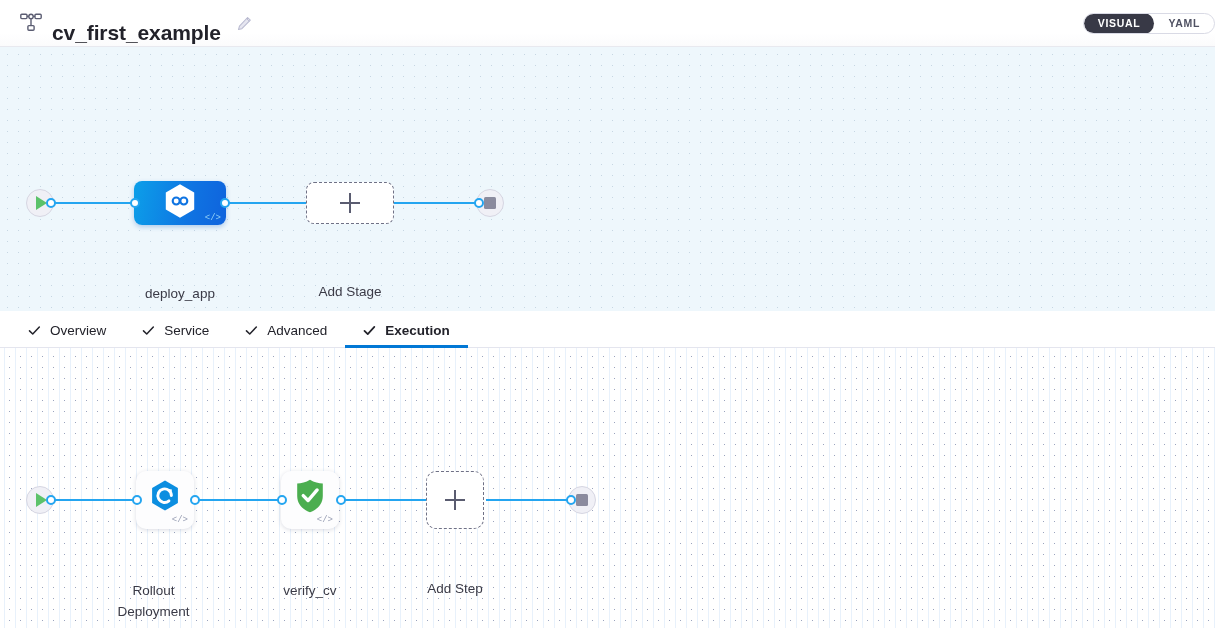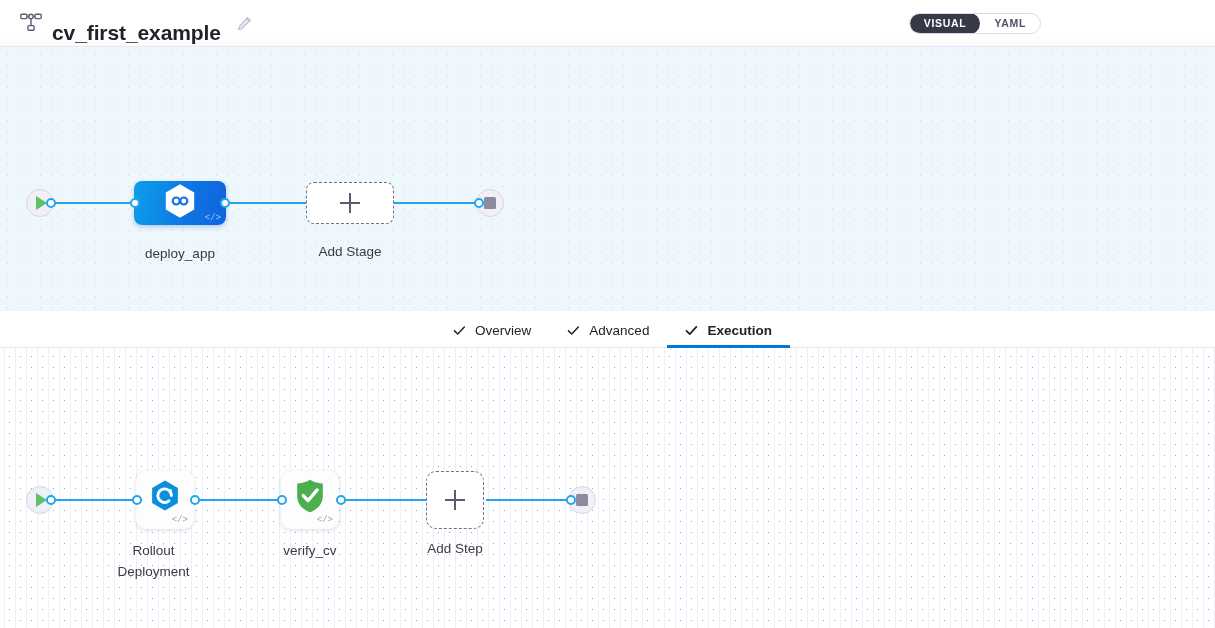--- a/index.html
+++ b/index.html
@@ -23,21 +23,21 @@
     display: flex; align-items: center;
   }
   .header-left { display: flex; align-items: center; padding-left: 20px; gap: 10px; }
   .pipeline-icon { width: 22px; height: 20px; display: block; flex: none; }
   .pipeline-title {
     font-size: 21px; font-weight: bold; color: #22222a;
     letter-spacing: -0.1px; white-space: nowrap; margin-top: 20px;
   }
   .pencil-icon { width: 15px; height: 15px; display: block; margin-left: 6px; cursor: pointer; }
 
-  .header-right { margin-left: auto; padding-right: 174px; display: flex; }
+  .header-right { margin-left: auto; display: flex; }
   .view-toggle {
     display: flex; align-items: center;
     height: 21px; border: 1px solid #d9dae5; border-radius: 11px;
     background: #ffffff; overflow: hidden;
   }
   .toggle-opt {
     font-size: 10.5px; font-weight: bold; letter-spacing: 0.7px;
     height: 21px; line-height: 21px; padding: 0 14px;
     color: #4f5162; cursor: pointer; user-select: none;
     border-radius: 11px; text-align: center;
@@ -54,21 +54,21 @@
     background-position: 2px 2px;
     overflow: hidden;
   }
 
   
   .tab-bar {
     position: absolute; top: 311px; left: 0;
     width: 1215px; height: 37px;
     background: #ffffff;
     border-bottom: 1px solid #e4e5ee;
-    display: flex; align-items: stretch; justify-content: center;
+    display: flex; align-items: stretch;
   }
   .tab {
     display: flex; align-items: center; gap: 9px;
     padding: 0 18px; margin-top: 2px;
     cursor: pointer; position: relative;
     color: #22222a; font-size: 13.5px;
   }
   .tab:first-child { margin-left: 10px; }
   .tab .tab-label { white-space: nowrap; }
   .tab.active .tab-label { font-weight: bold; }
@@ -108,21 +108,21 @@
   .stop-sq { width: 12px; height: 12px; background: #8b8b9e; border-radius: 1.5px; }
 
   .port {
     position: absolute; width: 10px; height: 10px; border-radius: 50%;
     background: #ffffff; border: 2px solid #24a5f0; cursor: pointer;
   }
 
   .node-label {
     position: absolute; text-align: center;
     font-size: 13.5px; color: #3a3a46; line-height: 21px;
-    white-space: pre-line; user-select: none;
+    white-space: pre-line; user-select: none; margin-top: 40px;
   }
 
   
   .stage-node {
     width: 92px; height: 44px; border-radius: 8px;
     background: linear-gradient(100deg, #0c9fe9 0%, #0f74e2 60%, #0f63dd 100%);
     box-shadow: 0 2px 5px rgba(14,90,190,0.28);
     cursor: pointer; position: absolute;
   }
   .hex-wrap { position: absolute; left: 50%; top: 50%; transform: translate(-50%,-50%); }
@@ -236,20 +236,28 @@
           </svg>
       </span>
       <span class="tab-label">Overview</span>
     </div>
     <div class="tab">
       <span class="tick">
         <svg viewBox="0 0 14 14" width="13" height="13">
             <path d="M1.6 7.4 L5.1 10.8 L12.2 3.2" fill="none" stroke="#22222a" stroke-width="1.6" stroke-linecap="round" stroke-linejoin="round"></path>
           </svg>
       </span>
+      <span class="tab-label">Service</span>
+    </div>
+    <div class="tab">
+      <span class="tick">
+        <svg viewBox="0 0 14 14" width="13" height="13">
+            <path d="M1.6 7.4 L5.1 10.8 L12.2 3.2" fill="none" stroke="#22222a" stroke-width="1.6" stroke-linecap="round" stroke-linejoin="round"></path>
+          </svg>
+      </span>
       <span class="tab-label">Advanced</span>
     </div>
     <div class="tab active">
       <span class="tick">
         <svg viewBox="0 0 14 14" width="13" height="13">
             <path d="M1.6 7.4 L5.1 10.8 L12.2 3.2" fill="none" stroke="#22222a" stroke-width="1.9" stroke-linecap="round" stroke-linejoin="round"></path>
           </svg>
       </span>
       <span class="tab-label">Execution</span>
     </div>

